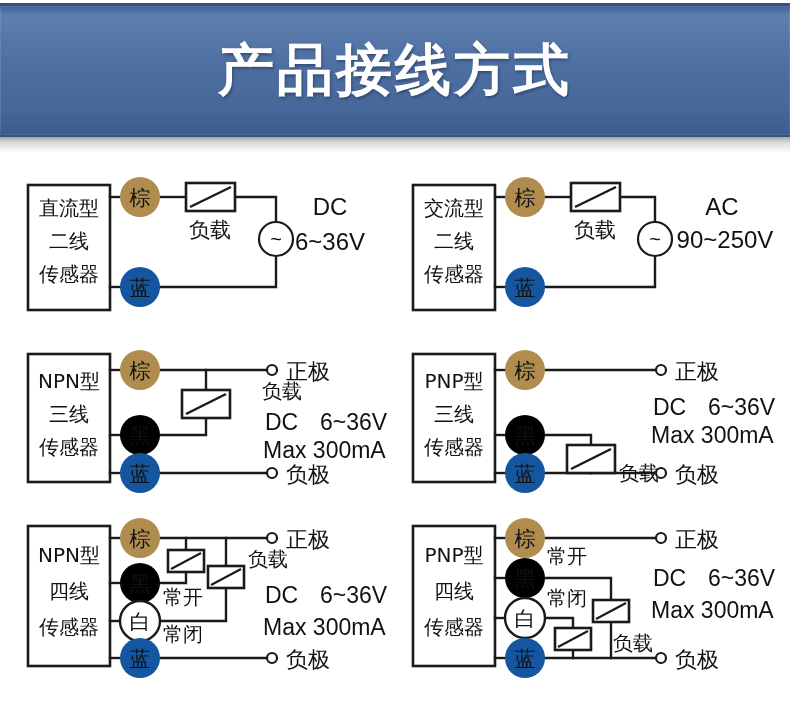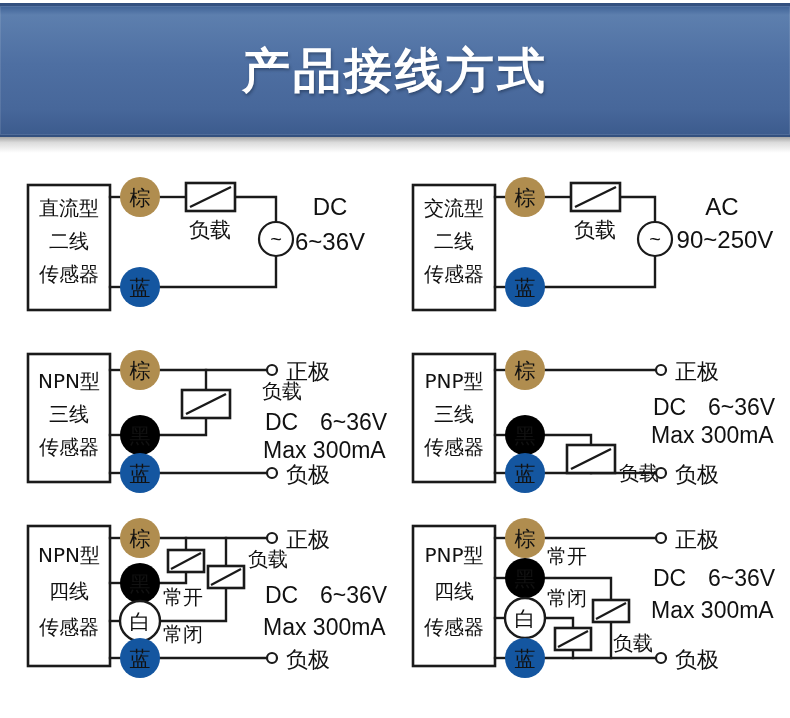--- a/index.html
+++ b/index.html
@@ -47,21 +47,21 @@
     position: absolute;
     left: 0;
     top: 0;
     right: 0;
     bottom: 0;
     box-shadow: inset 0 0 0 1px rgba(255,255,255,0.10);
     pointer-events: none;
   }
   .banner-title {
     color: #ffffff;
-    font-size: 48px;
+    font-size: 56px;
     font-weight: bold;
     letter-spacing: 3px;
     text-shadow: 1px 2px 3px rgba(20,35,60,0.45);
     font-family: Liberation Sans, sans-serif;
     user-select: none;
   }
   .banner-shadow {
     position: absolute;
     left: 0;
     top: 137px;

